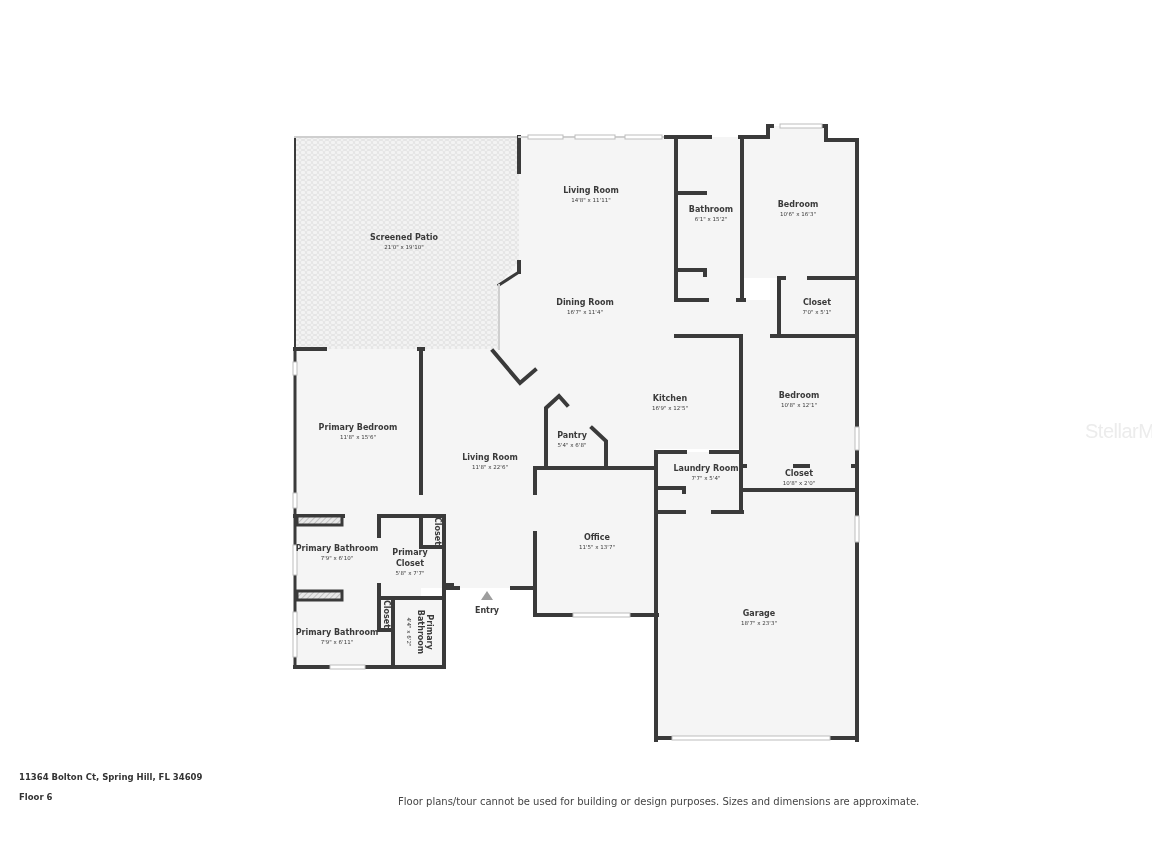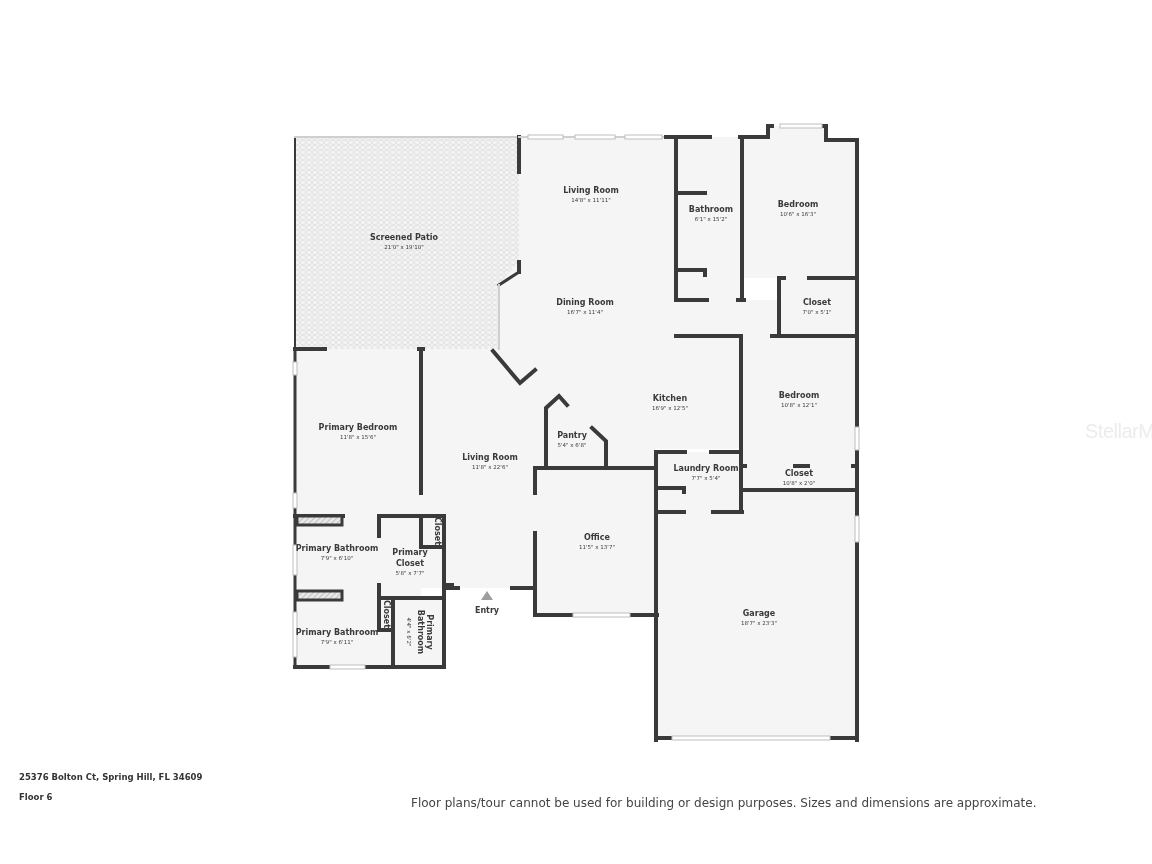--- a/index.html
+++ b/index.html
@@ -3,21 +3,21 @@
 <meta charset="utf-8">
 <style>
   html, body { margin:0; padding:0; }
   body { width:1152px; height:864px; background:#ffffff; position:relative; overflow:hidden; font-family:"Liberation Sans", sans-serif; }
   #plan { position:absolute; left:0; top:0; }
   .room-label { font-family:"DejaVu Sans", sans-serif; font-size:8px; font-weight:bold; fill:#3a3a3a; text-anchor:middle; }
   .room-dim { font-family:"DejaVu Sans", sans-serif; font-size:5.5px; fill:#3a3a3a; text-anchor:middle; }
   .footer { position:absolute; font-family:"DejaVu Sans", sans-serif; color:#333; }
   #address { left:19px; top:772px; font-size:8.5px; font-weight:bold; }
   #floor { left:19px; top:792px; font-size:8.5px; font-weight:bold; }
-  #disclaimer { left:411px; top:796px; font-size:12px; color:#444; }
+  #disclaimer { left:398px; top:796px; font-size:10px; color:#444; }
   #watermark { position:absolute; left:1085px; top:420px; font-size:20px; color:#ececec; font-family:"Liberation Sans", sans-serif; letter-spacing:-0.5px; }
 </style>
 </head>
 <body>
 
 <svg id="plan" width="1152" height="864" viewBox="0 0 1152 864" xmlns="http://www.w3.org/2000/svg">
   <defs>
     <pattern id="tile" width="6" height="5" patternUnits="userSpaceOnUse">
       <rect width="6" height="5" fill="#f3f3f3"></rect>
       <rect x="0.5" y="0.5" width="5" height="4" rx="1.5" fill="none" stroke="#dcdcdc" stroke-width="0.6"></rect>
@@ -210,15 +210,15 @@
     <text class="room-dim" x="0" y="0" transform="translate(407,632) rotate(90)">4'4" x 6'2"</text>
 
     <text class="room-label" x="759" y="616">Garage</text>
     <text class="room-dim" x="759" y="625">18'7" x 23'3"</text>
 
     <text class="room-label" x="487" y="613">Entry</text>
   </g>
 </svg>
 
 <div id="watermark">StellarMLS</div>
-<div id="address" class="footer">25376 Bolton Ct, Spring Hill, FL 34609</div>
+<div id="address" class="footer">11364 Bolton Ct, Spring Hill, FL 34609</div>
 <div id="floor" class="footer">Floor 6</div>
 <div id="disclaimer" class="footer">Floor plans/tour cannot be used for building or design purposes. Sizes and dimensions are approximate.</div>
 
 </body></html>

